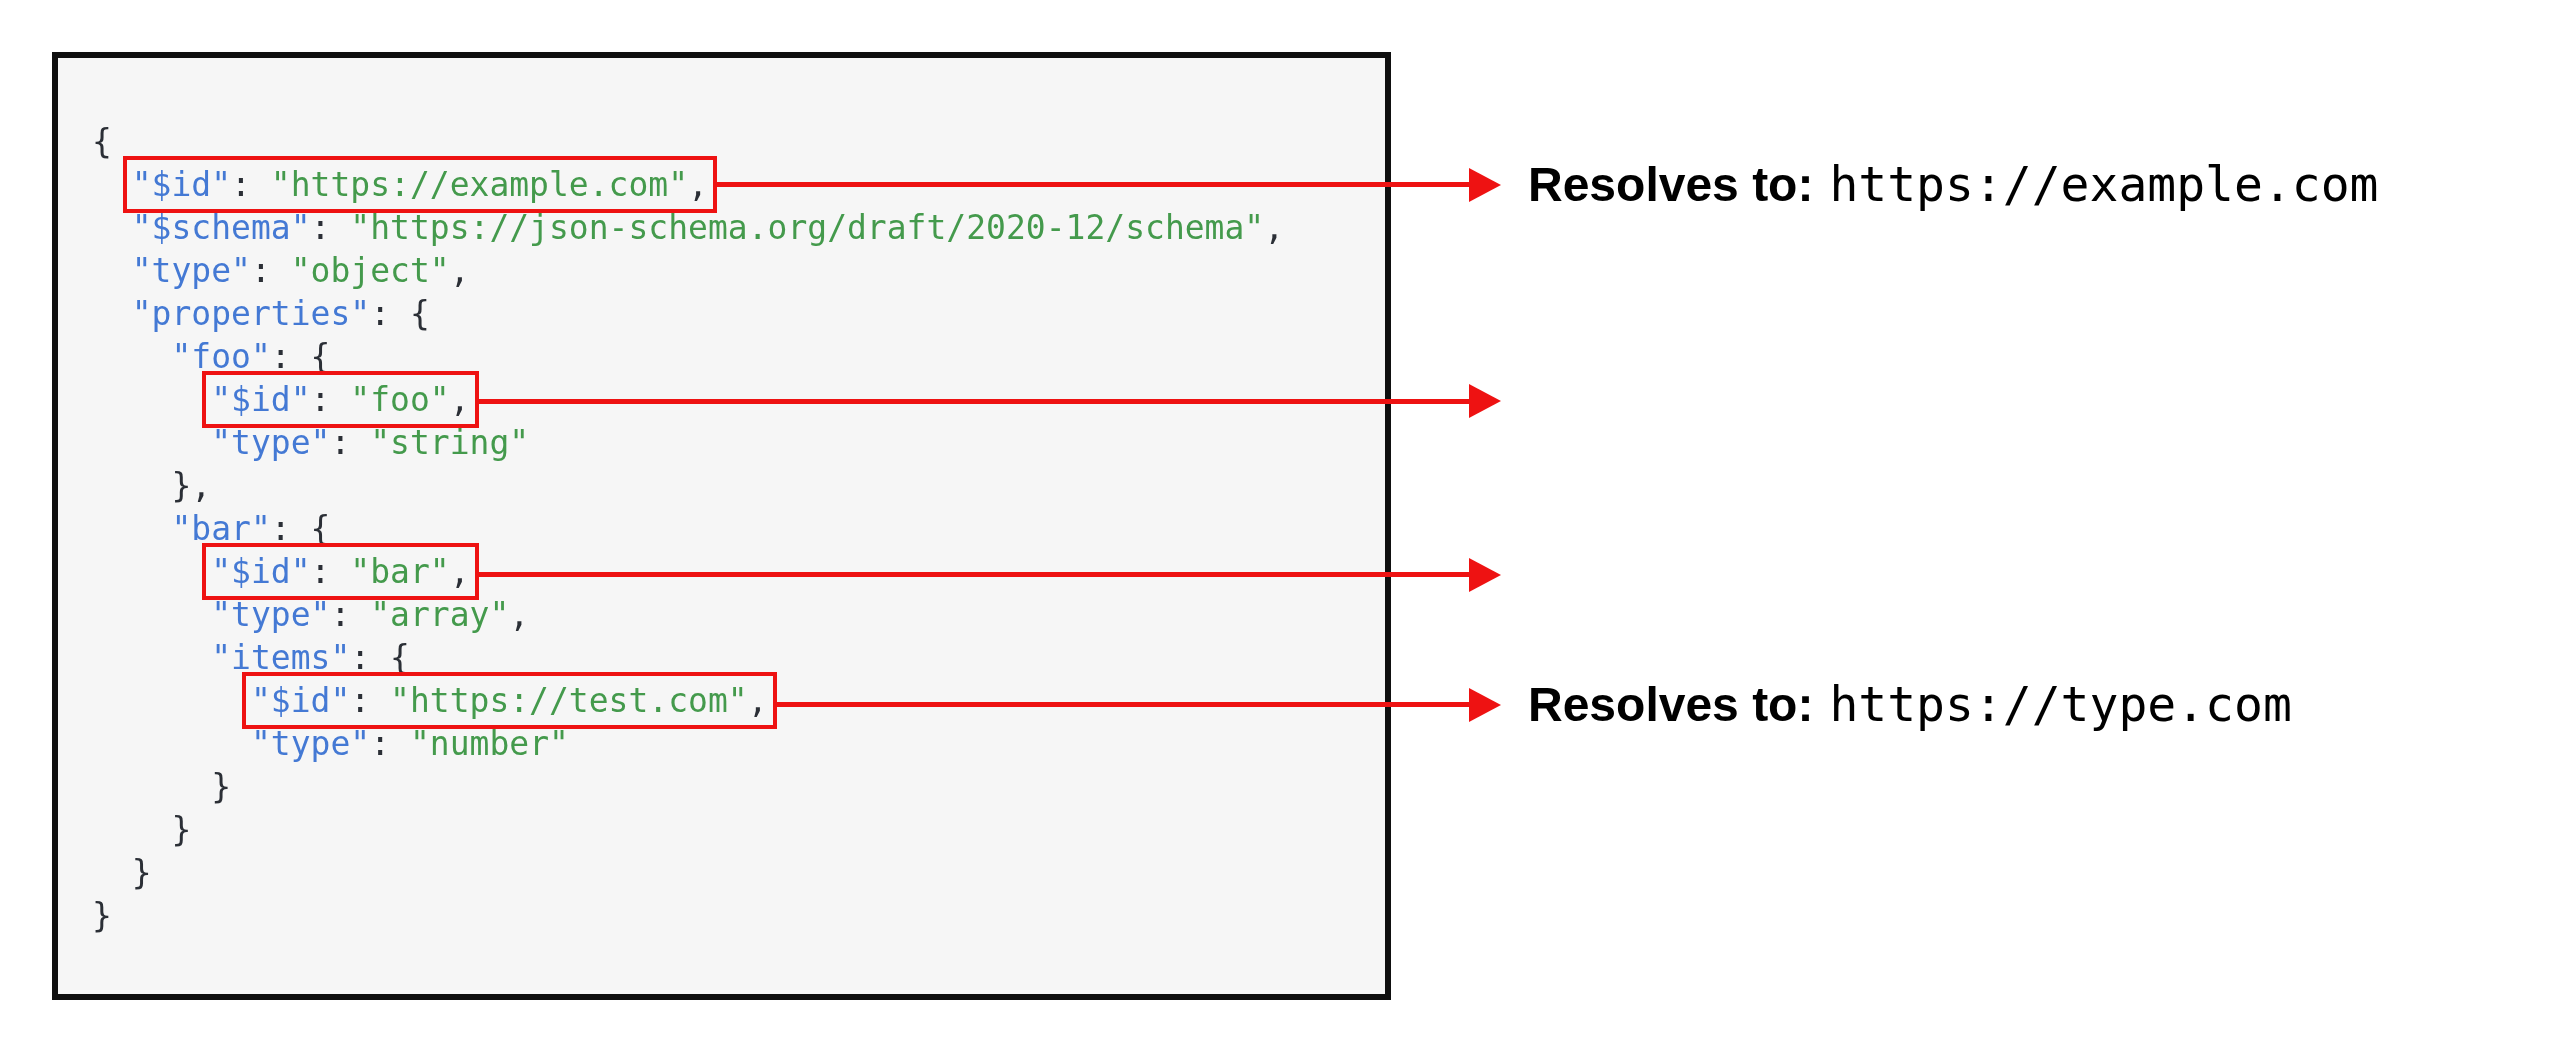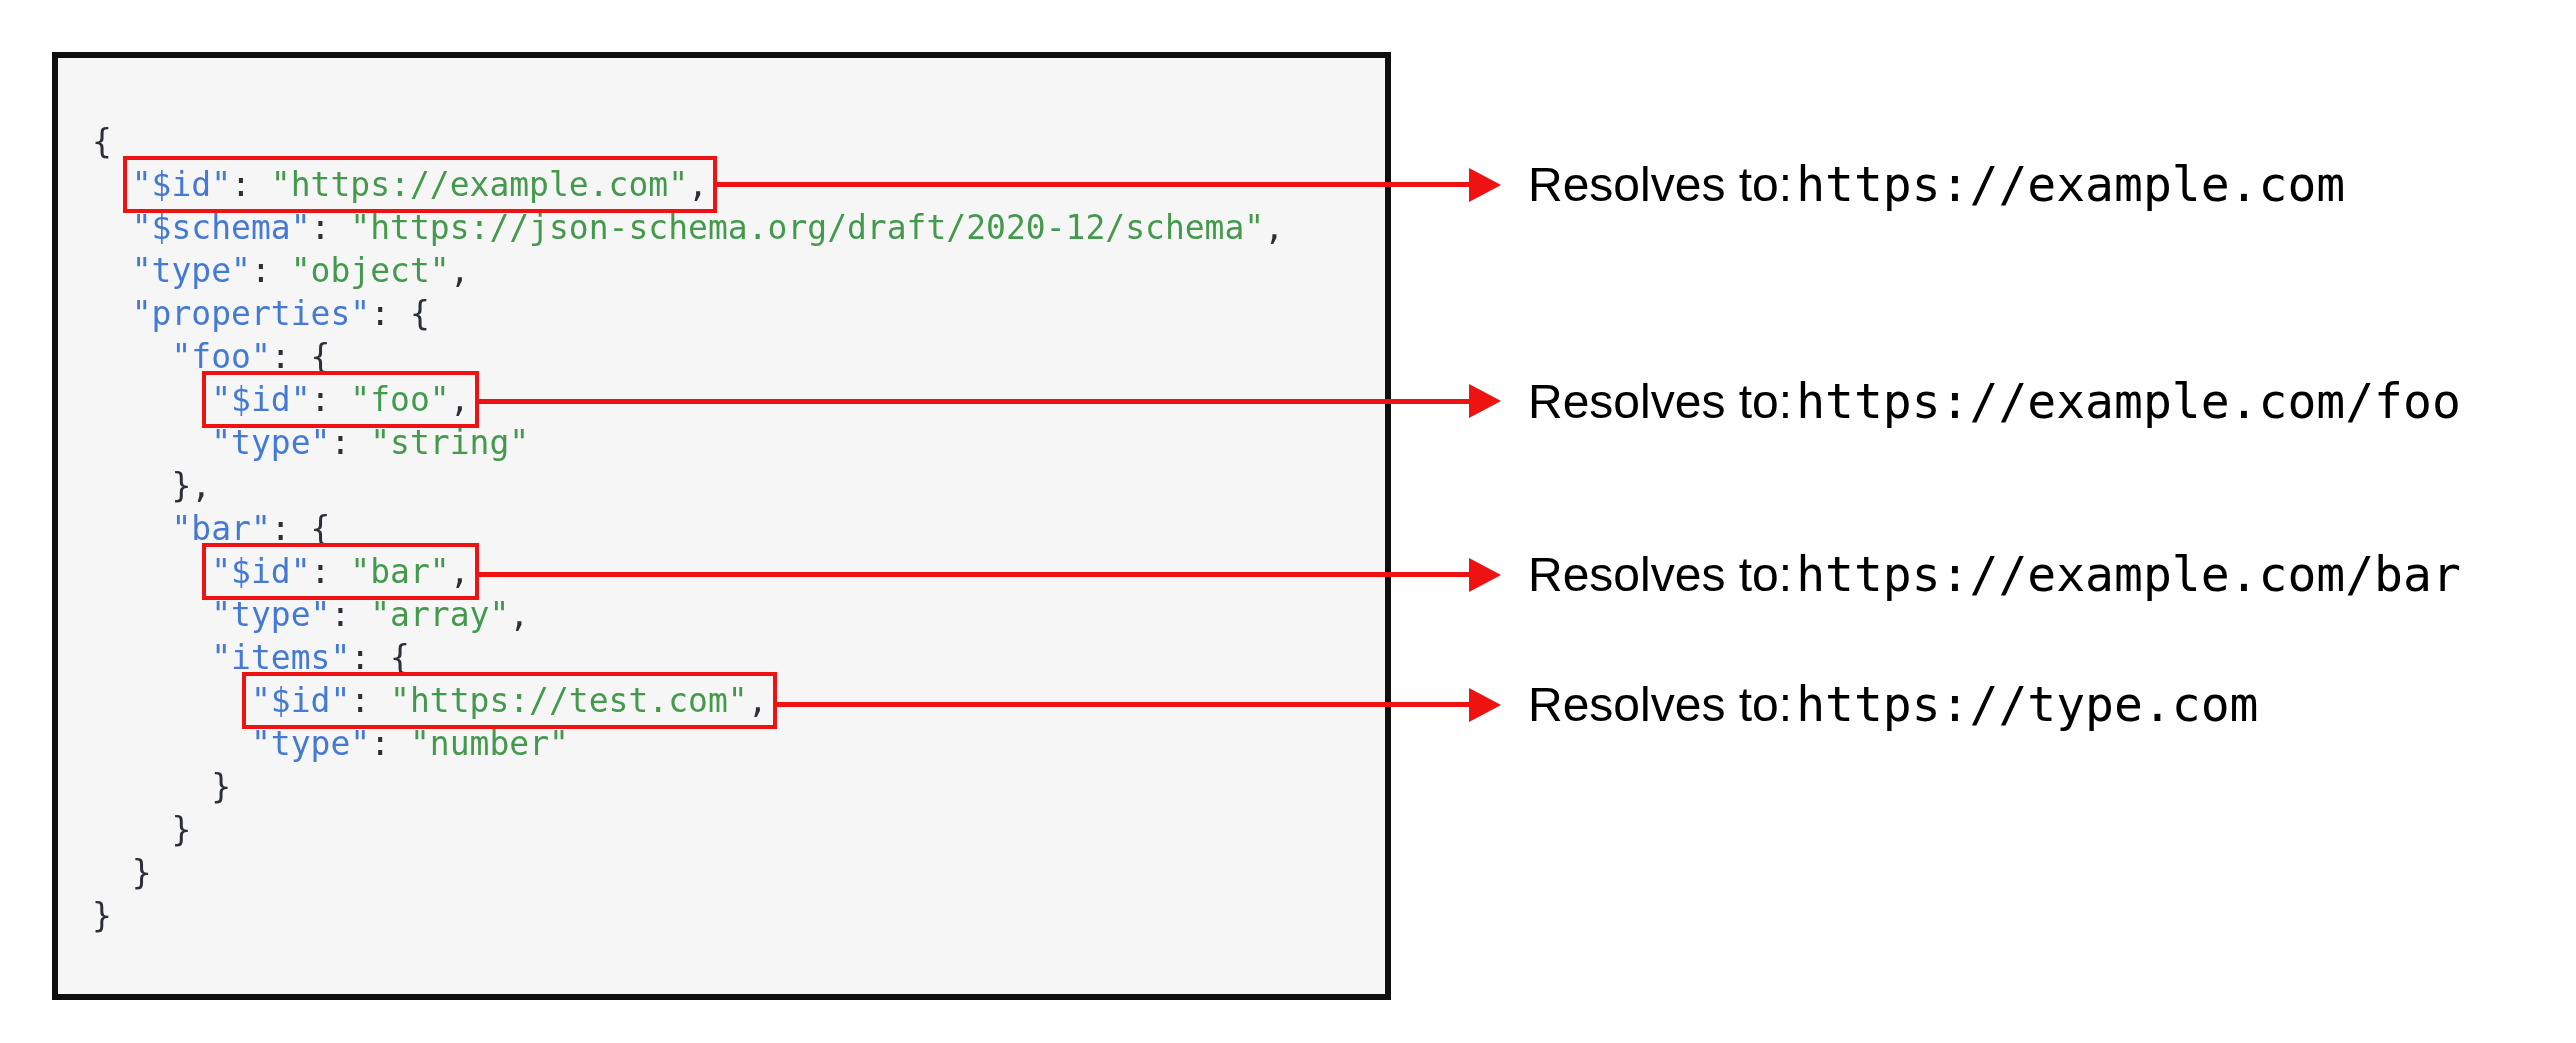--- a/index.html
+++ b/index.html
@@ -27,37 +27,35 @@
   .tok-p{color:var(--punct);}
   .hl{outline:4.3px solid var(--red);outline-offset:5.5px;}
   .annotation-layer{position:absolute;left:0;top:0;width:2576px;height:1043px;z-index:5;pointer-events:none;}
   .arrow-line{position:absolute;height:4.9px;background:var(--red);}
   .arrow-head{
     position:absolute;width:0;height:0;
     border-top:17px solid transparent;border-bottom:17px solid transparent;
     border-left:32px solid var(--red);
   }
   .ann-row{position:absolute;height:61px;line-height:61px;white-space:nowrap;}
-  .ann-label{font-family:"Liberation Sans",sans-serif;font-weight:normal;font-size:48px;color:#000000;margin-right:4px;}
+  .ann-label{font-family:"Liberation Sans",sans-serif;font-weight:bold;font-size:48px;color:#000000;margin-right:16px;}
   .ann-url{font-family:"DejaVu Sans Mono",monospace;font-size:48px;color:#000000;}
 </style>
 </head>
 <body>
 
 <div class="code-panel">
   <pre class="code-block"><div class="code-line"><span class="tok-p">{</span></div><div class="code-line">  <span class="hl"><span class="tok-key">"$id"</span><span class="tok-p">: </span><span class="tok-str">"https://example.com"</span><span class="tok-p">,</span></span></div><div class="code-line">  <span class="tok-key">"$schema"</span><span class="tok-p">: </span><span class="tok-str">"https://json-schema.org/draft/2020-12/schema"</span><span class="tok-p">,</span></div><div class="code-line">  <span class="tok-key">"type"</span><span class="tok-p">: </span><span class="tok-str">"object"</span><span class="tok-p">,</span></div><div class="code-line">  <span class="tok-key">"properties"</span><span class="tok-p">: {</span></div><div class="code-line">    <span class="tok-key">"foo"</span><span class="tok-p">: {</span></div><div class="code-line">      <span class="hl"><span class="tok-key">"$id"</span><span class="tok-p">: </span><span class="tok-str">"foo"</span><span class="tok-p">,</span></span></div><div class="code-line">      <span class="tok-key">"type"</span><span class="tok-p">: </span><span class="tok-str">"string"</span></div><div class="code-line">    <span class="tok-p">},</span></div><div class="code-line">    <span class="tok-key">"bar"</span><span class="tok-p">: {</span></div><div class="code-line">      <span class="hl"><span class="tok-key">"$id"</span><span class="tok-p">: </span><span class="tok-str">"bar"</span><span class="tok-p">,</span></span></div><div class="code-line">      <span class="tok-key">"type"</span><span class="tok-p">: </span><span class="tok-str">"array"</span><span class="tok-p">,</span></div><div class="code-line">      <span class="tok-key">"items"</span><span class="tok-p">: {</span></div><div class="code-line">        <span class="hl"><span class="tok-key">"$id"</span><span class="tok-p">: </span><span class="tok-str">"https://test.com"</span><span class="tok-p">,</span></span></div><div class="code-line">        <span class="tok-key">"type"</span><span class="tok-p">: </span><span class="tok-str">"number"</span></div><div class="code-line">      <span class="tok-p">}</span></div><div class="code-line">    <span class="tok-p">}</span></div><div class="code-line">  <span class="tok-p">}</span></div><div class="code-line"><span class="tok-p">}</span></div></pre>
 </div>
 
 <div class="annotation-layer">
     <div class="arrow-line" style="left: 716px; top: 182px; width: 757px;"></div>
     <div class="arrow-head" style="left: 1469px; top: 168px;"></div>
     <div class="ann-row" style="left: 1528px; top: 154px;"><span class="ann-label">Resolves to:</span><span class="ann-url">https://example.com</span></div>
     <div class="arrow-line" style="left: 478px; top: 399px; width: 995px;"></div>
     <div class="arrow-head" style="left: 1469px; top: 384px;"></div>
-    <div class="ann-row" style="left: 1528px; top: 371px;"><span class="ann-label">Resolves to:</span><span class="ann-url">https://example.com/foo</span></div>
     <div class="arrow-line" style="left: 478px; top: 572px; width: 995px;"></div>
     <div class="arrow-head" style="left: 1469px; top: 558px;"></div>
-    <div class="ann-row" style="left: 1528px; top: 544px;"><span class="ann-label">Resolves to:</span><span class="ann-url">https://example.com/bar</span></div>
     <div class="arrow-line" style="left: 775px; top: 702px; width: 698px;"></div>
     <div class="arrow-head" style="left: 1469px; top: 688px;"></div>
     <div class="ann-row" style="left: 1528px; top: 674px;"><span class="ann-label">Resolves to:</span><span class="ann-url">https://type.com</span></div>
   </div>
 
 
 </body></html>

